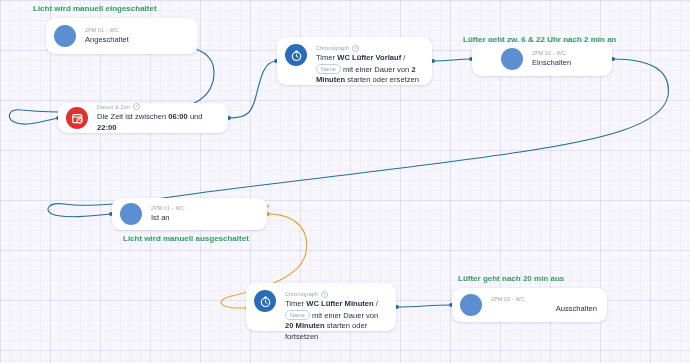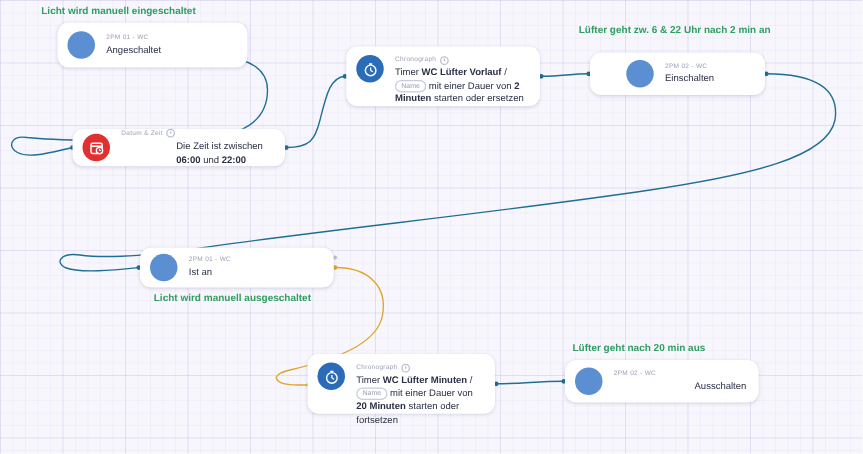--- a/index.html
+++ b/index.html
@@ -74,21 +74,21 @@
     left: 1.6px; top: 1px;
     width: 0.8px; height: 2px;
     background: #b9bfd0;
   }
   .title {
     font-size: 7.6px;
     line-height: 10.6px;
     color: #2a2f45;
     font-weight: 400;
   }
-  .title.cond { color: #2a2f45; margin-left: 44px; }
+  .title.cond { color: #2a2f45; }
   .title b { font-weight: 700; }
   .chip {
     display: inline-block;
     border: 0.7px solid #c7ccdb;
     border-radius: 7px;
     padding: 0 4px;
     font-size: 5.6px;
     color: #9aa0b5;
     line-height: 8px;
     vertical-align: 1px;
@@ -107,21 +107,21 @@
   
   #node-on        { left: 22px;  top: 18px;  width: 152px; height: 36px; margin-left: 24px; }
   #node-datetime  { left: 58px;  top: 103px; width: 170px; height: 30px; }
   #node-timer-pre { left: 277px; top: 37px;  width: 155px; height: 48px; }
   #node-switch-on { left: 472px; top: 42px;  width: 140px; height: 34px; padding-left: 29px; }
   #node-is-on     { left: 112px; top: 198px; width: 155px; height: 32px; }
   #node-timer-post{ left: 246px; top: 283px; width: 150px; height: 48px; }
   #node-switch-off{ left: 452px; top: 288px; width: 155px; height: 34px; text-align: right; }
 
   #cap-manual-on  { left: 33px;  top: 3px; }
-  #cap-fan-on     { left: 463px; top: 18px; text-align: center; }
+  #cap-fan-on     { left: 463px; top: 34px; text-align: center; }
   #cap-manual-off { left: 123px; top: 233px; text-align: center; }
   #cap-fan-off    { left: 458px; top: 273px; }
 </style>
 </head>
 <body>
 
 <div id="canvas">
 
   <svg id="wires" viewBox="0 0 690 363" xmlns="http://www.w3.org/2000/svg">
     <g fill="none" stroke="#1f6f92" stroke-width="1.1">

